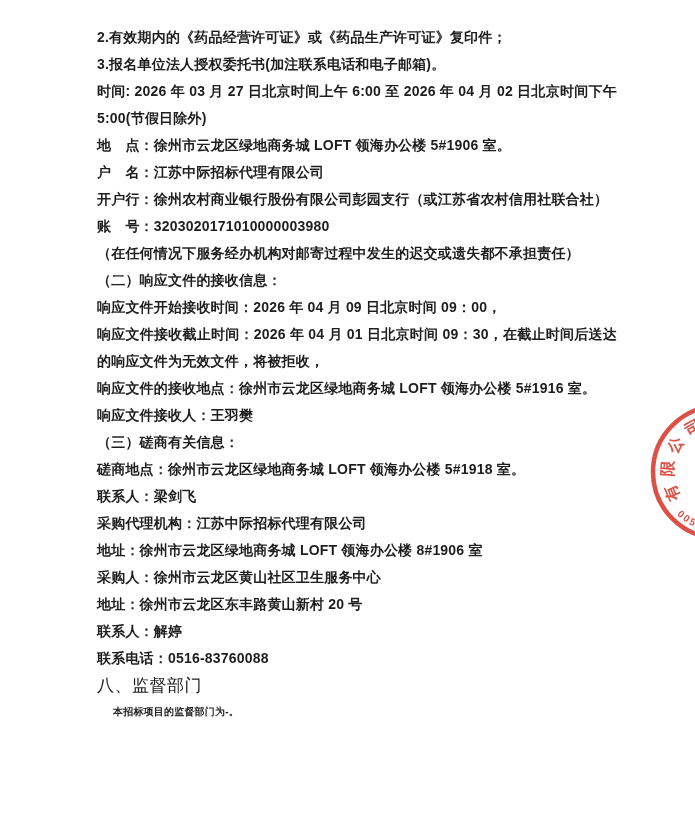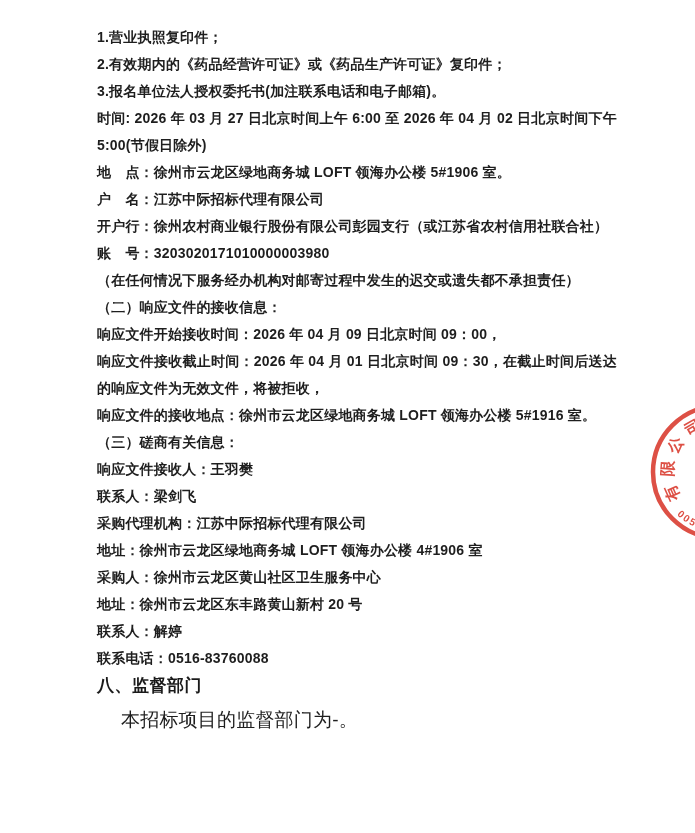--- a/index.html
+++ b/index.html
@@ -22,33 +22,33 @@
     line-height: 27px;
     font-weight: 700;
     color: #1e1e1e;
     letter-spacing: 0.2px;
     text-align: justify;
     margin: 0;
   }
   .section-heading {
     font-size: 17px;
     line-height: 27px;
-    font-weight: 700;
+    font-weight: 400;
     color: #1a1a1a;
     letter-spacing: 0.5px;
     margin: 0;
   }
   .closing-line {
-    font-size: 19px;
+    font-size: 10px;
     line-height: 26px;
-    font-weight: 400;
+    font-weight: 700;
     color: #1e1e1e;
     letter-spacing: 0.2px;
     padding-left: 16px;
-    margin: 8px;
+    margin: 0;
   }
   .seal {
     position: absolute;
     left: 639px;
     top: 392px;
     width: 160px;
     height: 160px;
     opacity: 0.88;
     pointer-events: none;
   }
@@ -57,38 +57,38 @@
     font-weight: 700;
   }
   .seal .arc-char { font-size: 16px; }
   .seal .serial-digit { font-size: 10px; }
 </style>
 </head>
 <body>
 
 <div class="page">
   <div class="doc-body">
-    <p class="line">1.营业执照复印件；</p>
     <p class="line">2.有效期内的《药品经营许可证》或《药品生产许可证》复印件；</p>
     <p class="line">3.报名单位法人授权委托书(加注联系电话和电子邮箱)。</p>
     <p class="line">时间: 2026 年 03 月 27 日北京时间上午 6:00 至 2026 年 04 月 02 日北京时间下午 5:00(节假日除外)</p>
     <p class="line">地　点：徐州市云龙区绿地商务城 LOFT 领海办公楼 5#1906 室。</p>
     <p class="line">户　名：江苏中际招标代理有限公司</p>
     <p class="line">开户行：徐州农村商业银行股份有限公司彭园支行（或江苏省农村信用社联合社）</p>
     <p class="line">账　号：3203020171010000003980</p>
     <p class="line">（在任何情况下服务经办机构对邮寄过程中发生的迟交或遗失都不承担责任）</p>
     <p class="line">（二）响应文件的接收信息：</p>
     <p class="line">响应文件开始接收时间：2026 年 04 月 09 日北京时间 09：00，</p>
     <p class="line">响应文件接收截止时间：2026 年 04 月 01 日北京时间 09：30，在截止时间后送达的响应文件为无效文件，将被拒收，</p>
     <p class="line">响应文件的接收地点：徐州市云龙区绿地商务城 LOFT 领海办公楼 5#1916 室。</p>
+    <p class="line">响应文件接收人：王羽樊</p>
     <p class="line">（三）磋商有关信息：</p>
-    <p class="line">响应文件接收人：王羽樊</p>
+    <p class="line">磋商地点：徐州市云龙区绿地商务城 LOFT 领海办公楼 5#1918 室。</p>
     <p class="line">联系人：梁剑飞</p>
     <p class="line">采购代理机构：江苏中际招标代理有限公司</p>
-    <p class="line">地址：徐州市云龙区绿地商务城 LOFT 领海办公楼 4#1906 室</p>
+    <p class="line">地址：徐州市云龙区绿地商务城 LOFT 领海办公楼 8#1906 室</p>
     <p class="line">采购人：徐州市云龙区黄山社区卫生服务中心</p>
     <p class="line">地址：徐州市云龙区东丰路黄山新村 20 号</p>
     <p class="line">联系人：解婷</p>
     <p class="line">联系电话：0516-83760088</p>
     <p class="section-heading">八、监督部门</p>
     <p class="closing-line">本招标项目的监督部门为-。</p>
   </div>
 
   <svg class="seal" viewBox="0 0 160 160" xmlns="http://www.w3.org/2000/svg">
     <circle cx="80" cy="80" r="66" fill="none" stroke="#d9382c" stroke-width="4.5"></circle>

